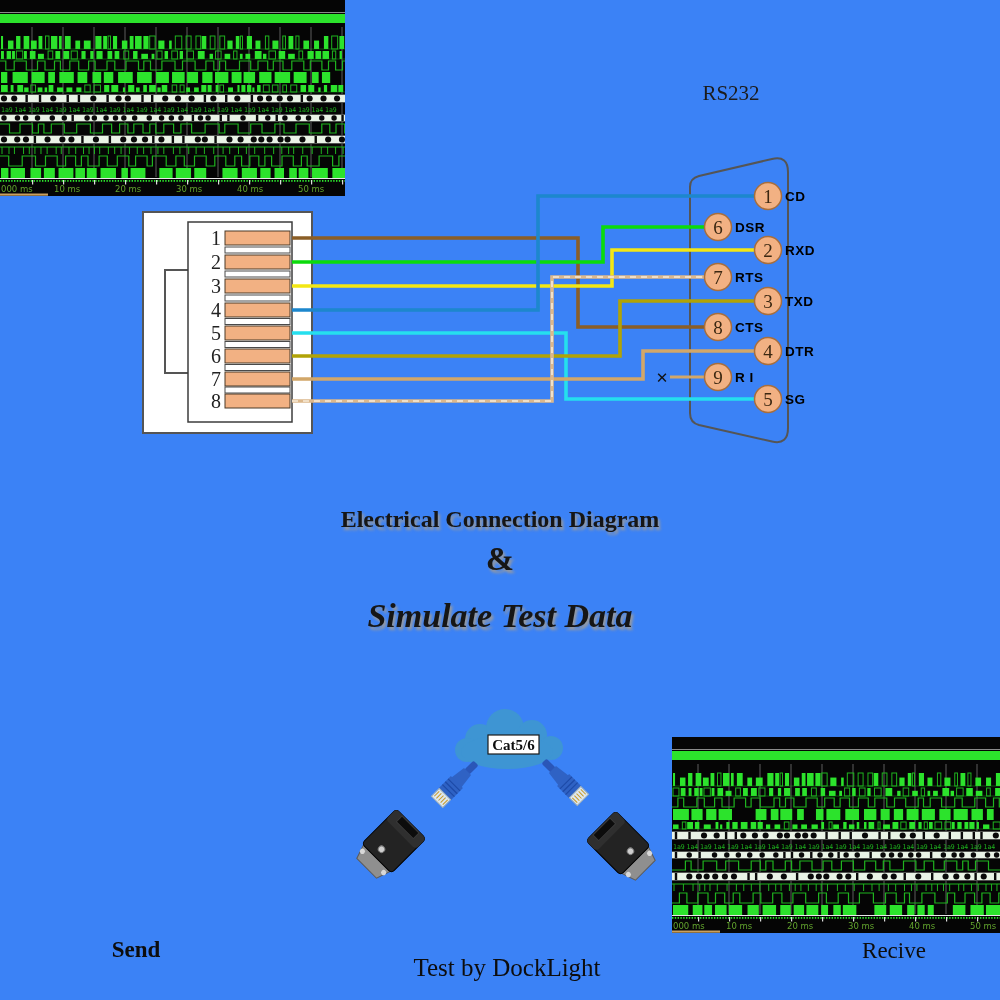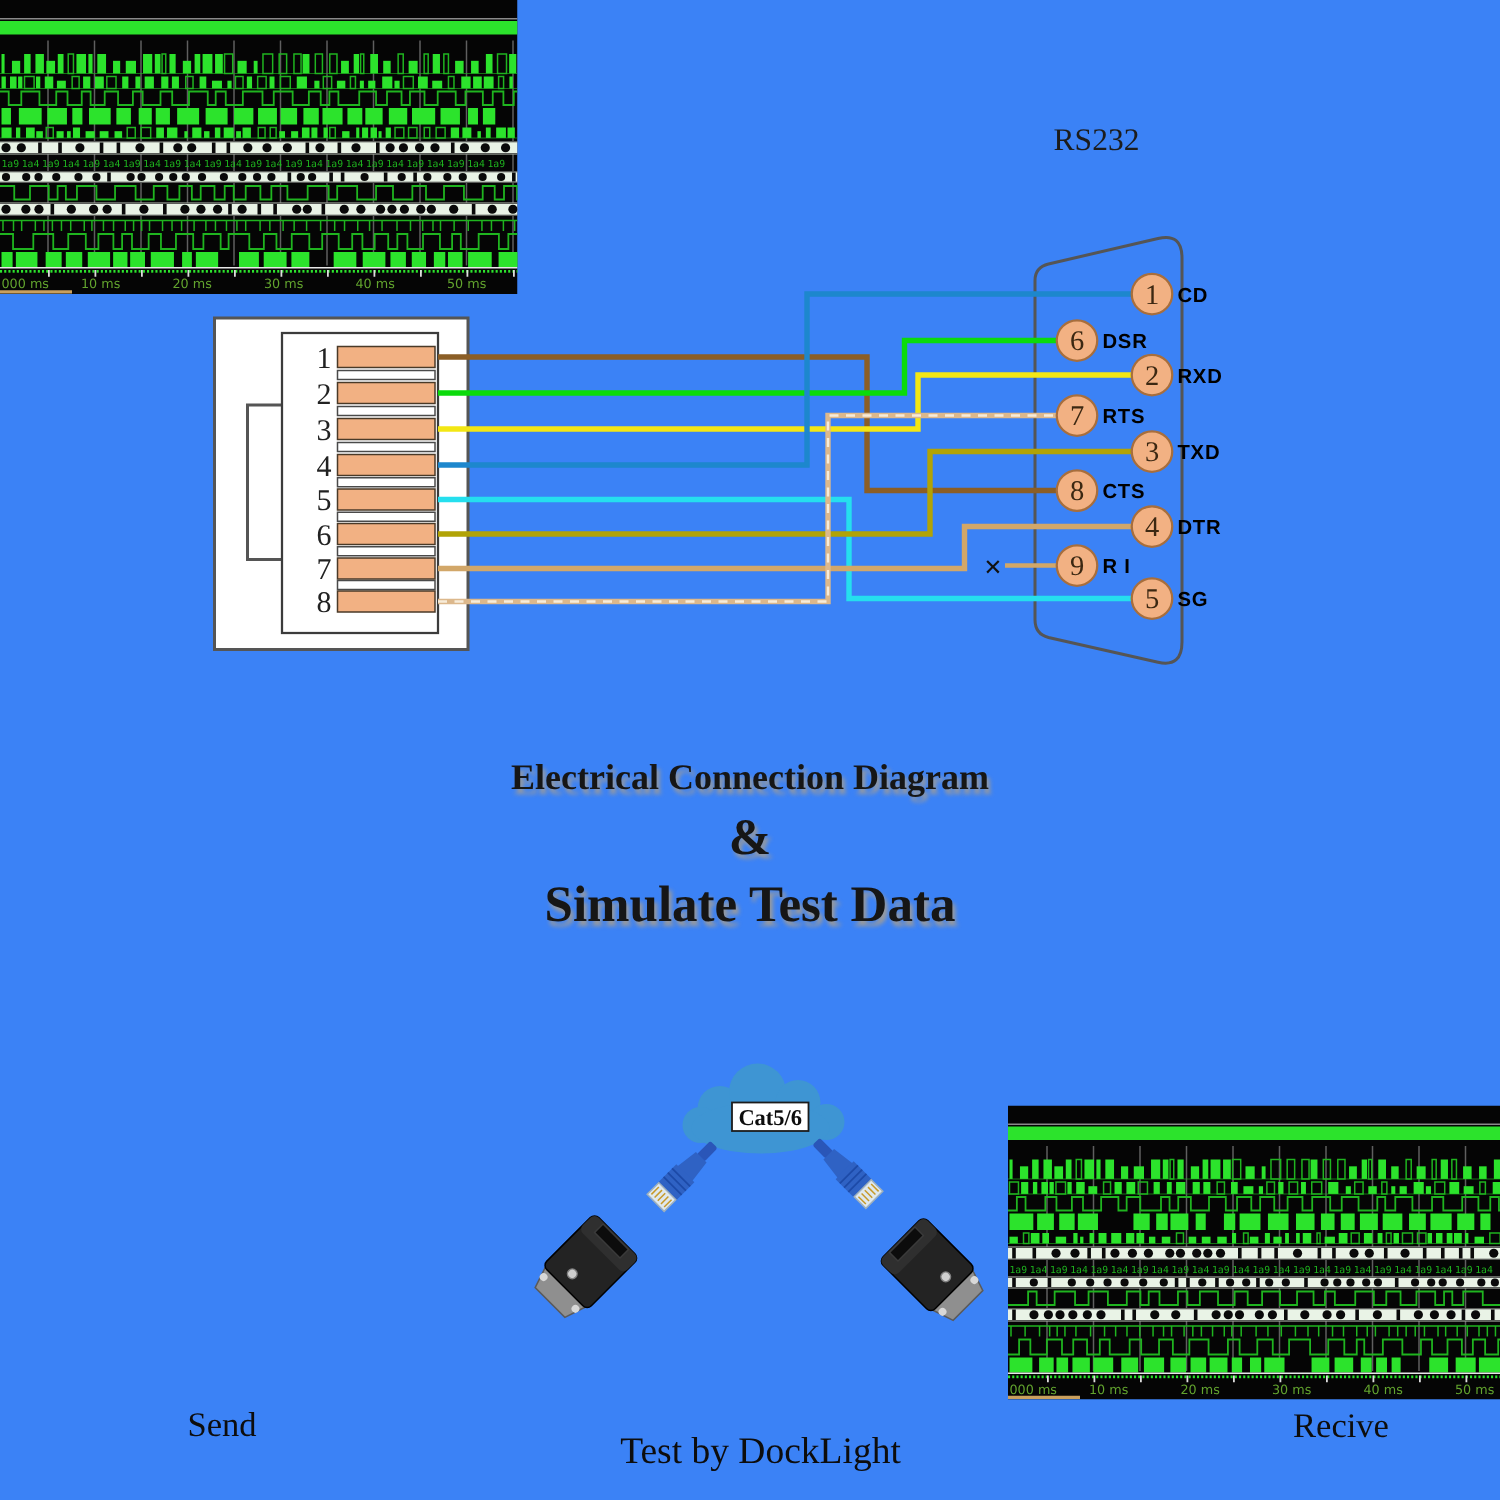--- a/index.html
+++ b/index.html
@@ -7,23 +7,23 @@
         font-family:"Liberation Serif",serif;}
   svg{position:absolute;display:block;}
   #diagram-svg{left:0;top:0;}
   #send-panel{left:0;top:737;}
   #receive-panel{left:672px;top:737px;}
   #center-art{left:340px;top:695px;}
   .title-block{position:absolute;left:0;top:506px;width:1000px;text-align:center;
                font-weight:bold;color:#161616;}
   .title-l1{font-size:24px;text-shadow:2px 3px 3px #9b9b9b;}
   .title-amp{font-size:34px;margin-top:7px;text-shadow:2px 3px 3px #9b9b9b;}
-  .title-l3{font-size:34px;margin-top:7px;text-shadow:2px 3px 3px #9b9b9b;}
+  .title-l3{font-size:34px;margin-top:19px;text-shadow:2px 3px 3px #9b9b9b;font-style:italic;}
   .cap{position:absolute;text-align:center;color:#0d0d0d;font-weight:bold;}
-  #send-cap{left:98px;top:937px;width:100px;font-size:23px;font-weight:normal;}
+  #send-cap{left:86px;top:937px;width:100px;font-size:23px;font-weight:bold;}
   #receive-cap{left:834px;top:938px;width:120px;font-size:23px;font-weight:normal;}
   #test-cap{left:377px;top:954px;width:260px;font-size:25px;font-weight:normal;}
 </style>
 </head>
 <body>
 
 <div class="page">
 
   <svg id="diagram-svg" width="1000" height="470" viewBox="0 0 1000 470">
     <text x="225" y="105" text-anchor="middle" font-size="23" fill="#1c1c1c" font-family="Liberation Serif, serif">RJ45</text>

